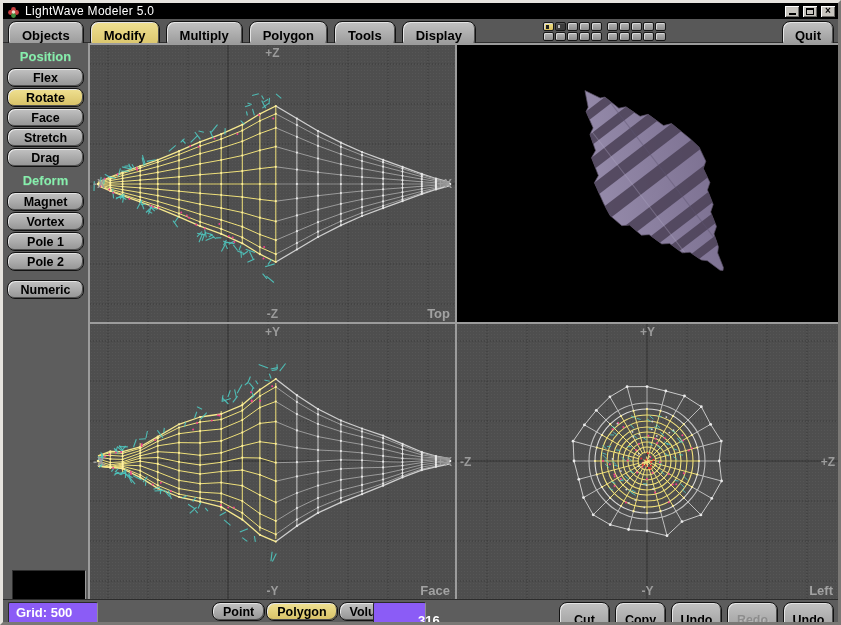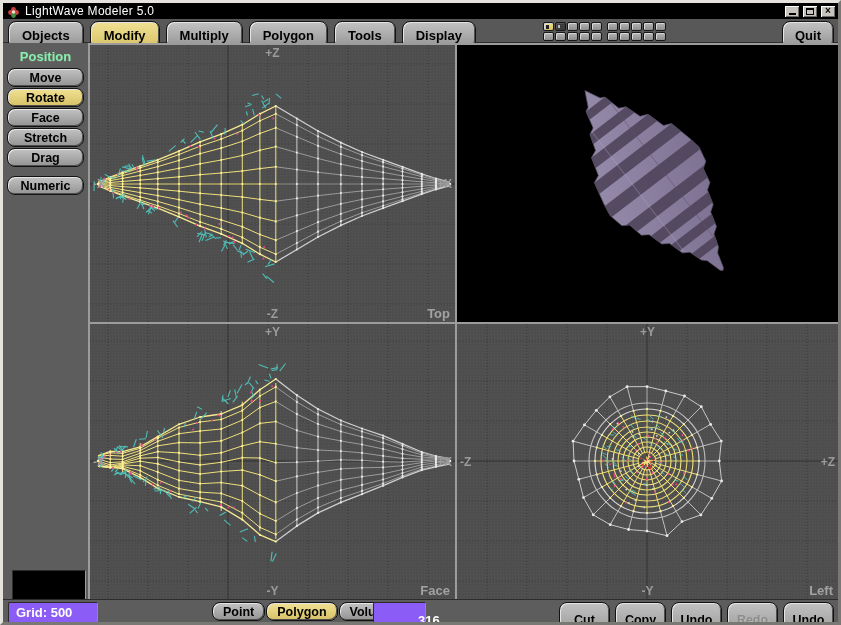--- a/index.html
+++ b/index.html
@@ -143,25 +143,32 @@
           <span class="bankbtn"></span>
           <span class="bankbtn"></span>
         </div>
       </div>
     <button class="lwbtn quit">Quit</button>
   </div>
 
   <div class="sidebar tex" id="sidebar">
       <div class="side-section">
         <div class="side-header">Position</div>
-        <button class="lwbtn">Move</button>
+        <button class="lwbtn">Flex</button>
         <button class="lwbtn active">Rotate</button>
         <button class="lwbtn">Face</button>
         <button class="lwbtn">Stretch</button>
         <button class="lwbtn">Drag</button>
+      </div>
+      <div class="side-section">
+        <div class="side-header">Deform</div>
+        <button class="lwbtn">Magnet</button>
+        <button class="lwbtn">Vortex</button>
+        <button class="lwbtn">Pole 1</button>
+        <button class="lwbtn">Pole 2</button>
       </div>
       <div class="side-section numeric-wrap">
         <button class="lwbtn">Numeric</button>
       </div>
     </div>
   <div class="preview-box"></div>
 
   <div class="viewgrid">
 
     <div class="vp">

